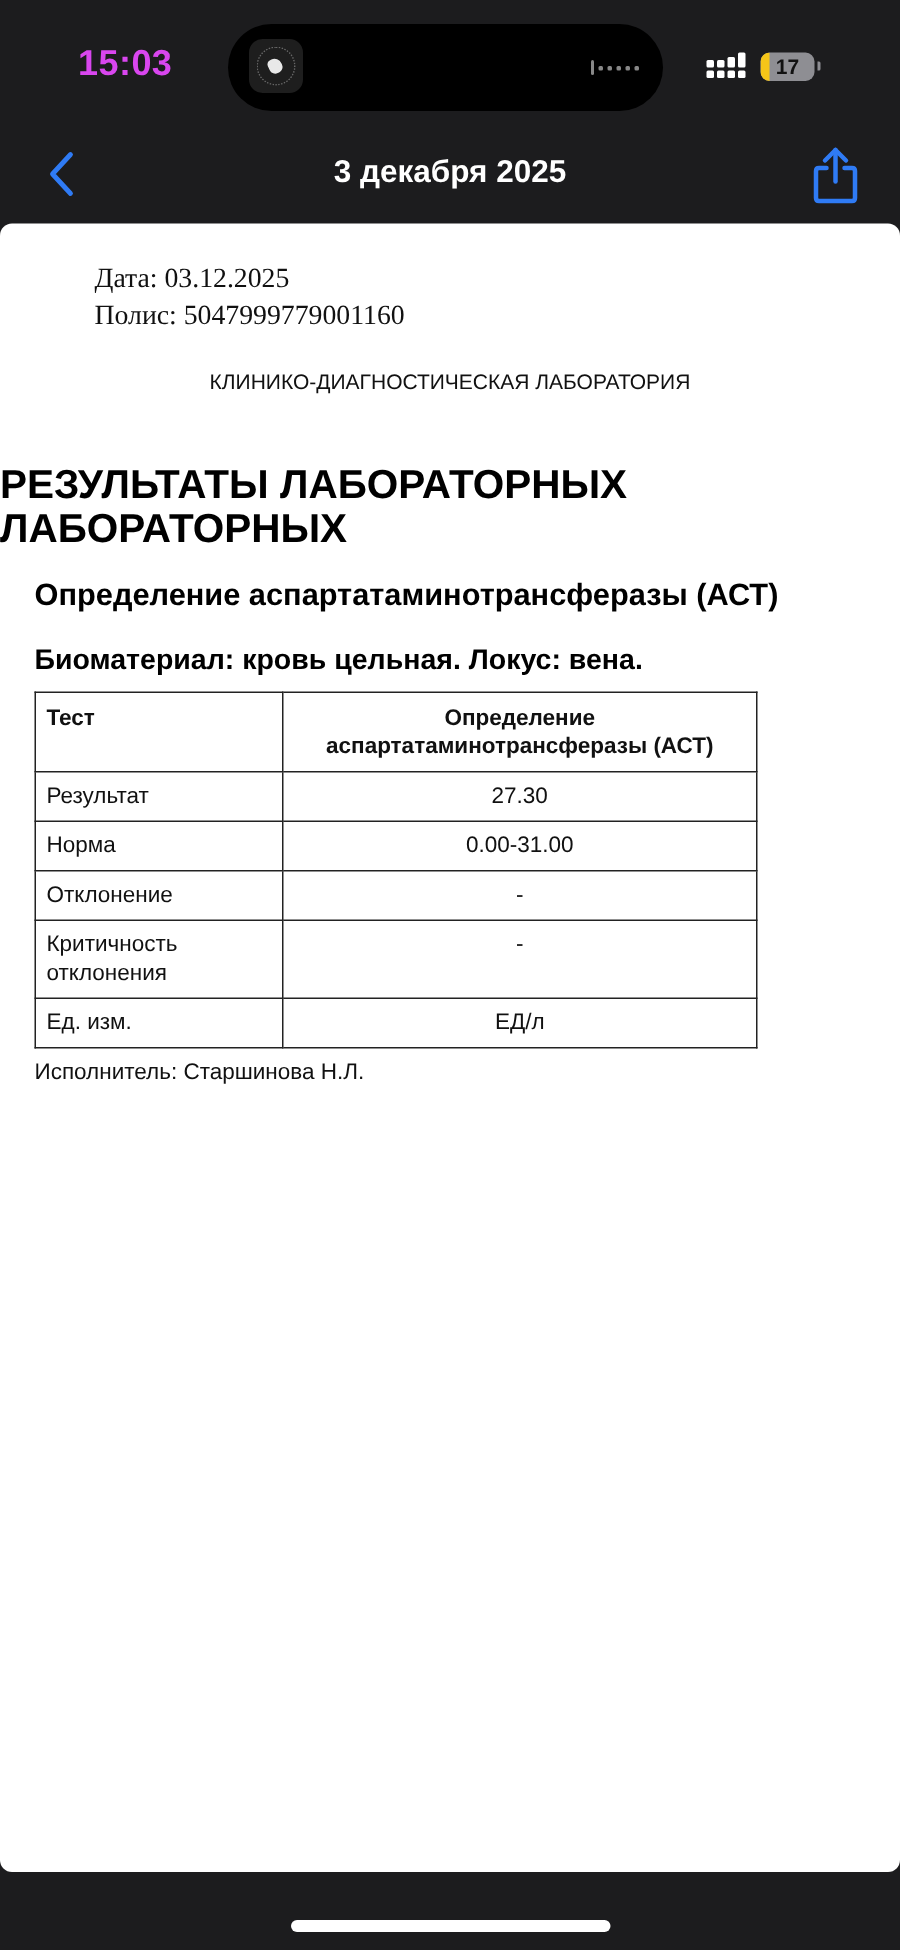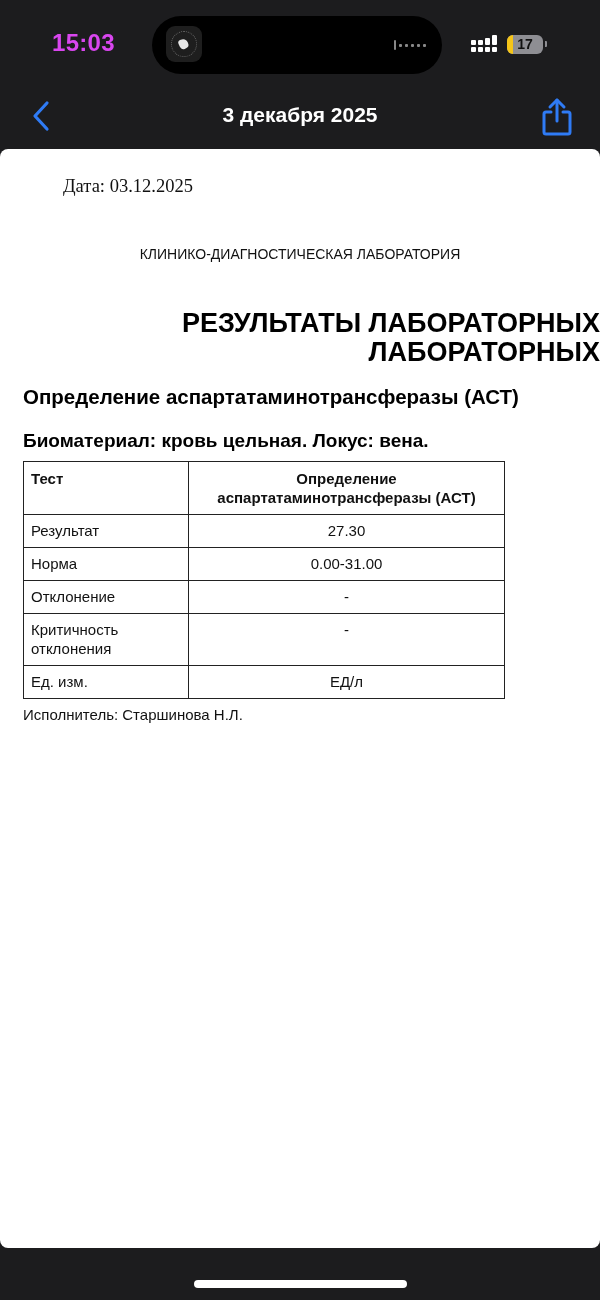--- a/index.html
+++ b/index.html
@@ -30,21 +30,21 @@
     .back-button { position: absolute; left: 26px; top: 8px; width: 30px; height: 36px; cursor: pointer; }
     .nav-title { position: absolute; left: 0; right: 0; top: 13px; text-align: center; color: #fff; font-size: 21px; font-weight: bold; }
     .share-button { position: absolute; left: 540px; top: 6px; width: 34px; height: 40px; cursor: pointer; }
 
     
     .doc { position: absolute; left: 0; top: 149px; width: 600px; height: 1099px; background: #fff; border-radius: 8px; }
     .meta { position: absolute; left: 23px; top: 25px; font-family: "Liberation Serif", serif; font-size: 18.5px; color: #111; line-height: 25px; margin-left: 40px; }
     .org { position: absolute; left: 0; right: 0; top: 95px; text-align: center; color: #111; }
     .org-name { font-size: 22px; line-height: 26px; }
     .org-sub { font-size: 14px; line-height: 18px; margin-top: 1px; }
-    .doc-title { position: absolute; left: 0; right: 0; top: 160px; text-align: right; font-size: 27px; font-weight: bold; line-height: 29px; color: #000; }
+    .doc-title { position: absolute; left: 0; right: 0; top: 160px; text-align: left; font-size: 27px; font-weight: bold; line-height: 29px; color: #000; }
     .test-name { position: absolute; left: 23px; top: 236px; font-size: 20.5px; font-weight: bold; color: #000; }
     .biomaterial { position: absolute; left: 23px; top: 281px; font-size: 19px; font-weight: bold; color: #000; }
 
     table.results { position: absolute; left: 23px; top: 312px; width: 482px; border-collapse: collapse; font-size: 15px; color: #111; }
     table.results td { border: 1.5px solid #222; padding: 6px 7px; vertical-align: top; line-height: 19px; }
     table.results td.label { width: 165px; }
     table.results td.value { text-align: center; }
     table.results tr.head td { font-weight: bold; height: 53px; padding-top: 7px; }
     table.results tr.row td { height: 33px; }
     table.results tr.row-tall td { height: 52px; }
@@ -106,20 +106,21 @@
       <path d="M17 4 L17 25" stroke="#2f7bf5" stroke-width="3" stroke-linecap="round"></path>
       <path d="M10 11 L17 4 L24 11" fill="none" stroke="#2f7bf5" stroke-width="3" stroke-linecap="round" stroke-linejoin="round"></path>
       <path d="M11 16 L6 16 Q4 16 4 18 L4 36 Q4 38 6 38 L28 38 Q30 38 30 36 L30 18 Q30 16 28 16 L23 16" fill="none" stroke="#2f7bf5" stroke-width="3" stroke-linecap="round" stroke-linejoin="round"></path>
     </svg>
   </div>
 </div>
 
 <div class="doc">
   <div class="meta">
     <div>Дата: 03.12.2025</div>
+    <div>Полис: 5047999779001160</div>
   </div>
   <div class="org">
     <div class="org-sub">КЛИНИКО-ДИАГНОСТИЧЕСКАЯ ЛАБОРАТОРИЯ</div>
   </div>
   <div class="doc-title">
     <div>РЕЗУЛЬТАТЫ ЛАБОРАТОРНЫХ</div>
     <div>ЛАБОРАТОРНЫХ</div>
   </div>
   <div class="test-name">Определение аспартатаминотрансферазы (АСТ)</div>
   <div class="biomaterial">Биоматериал: кровь цельная. Локус: вена.</div>

